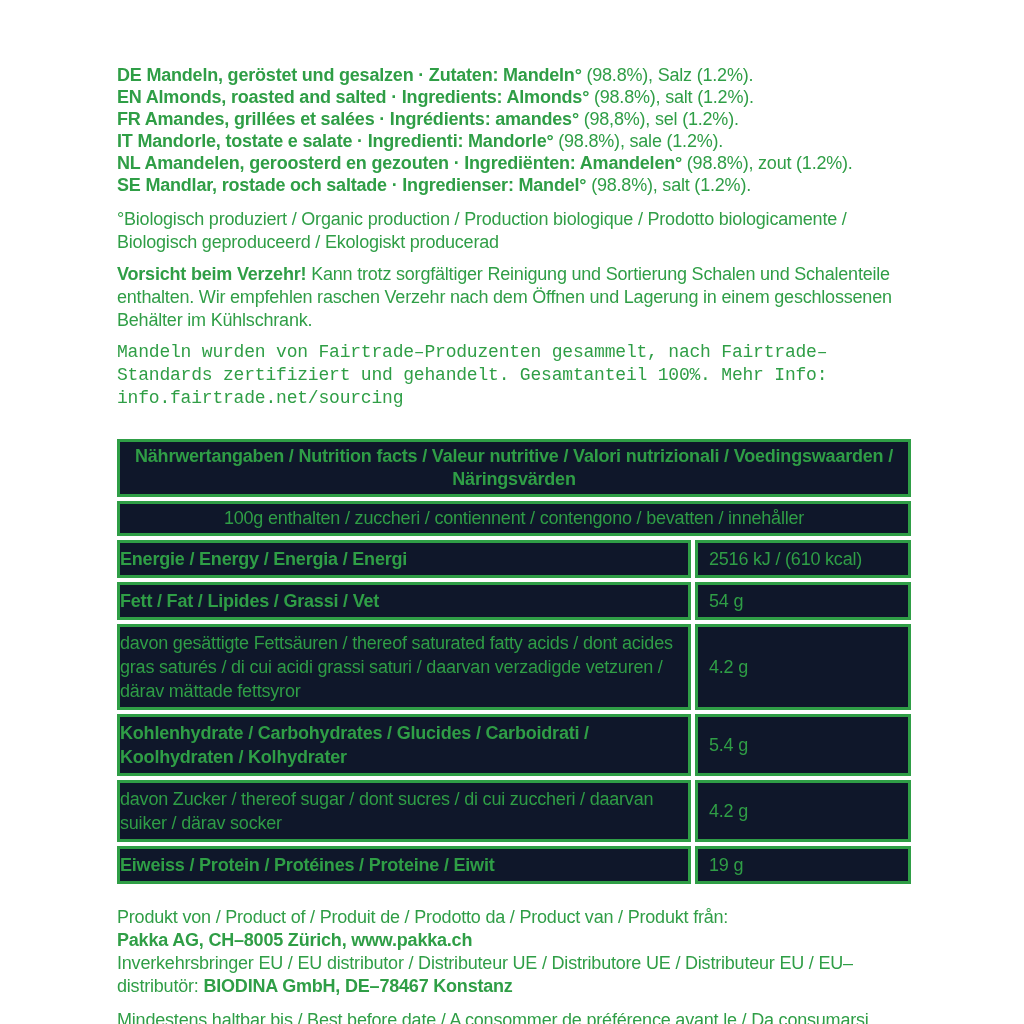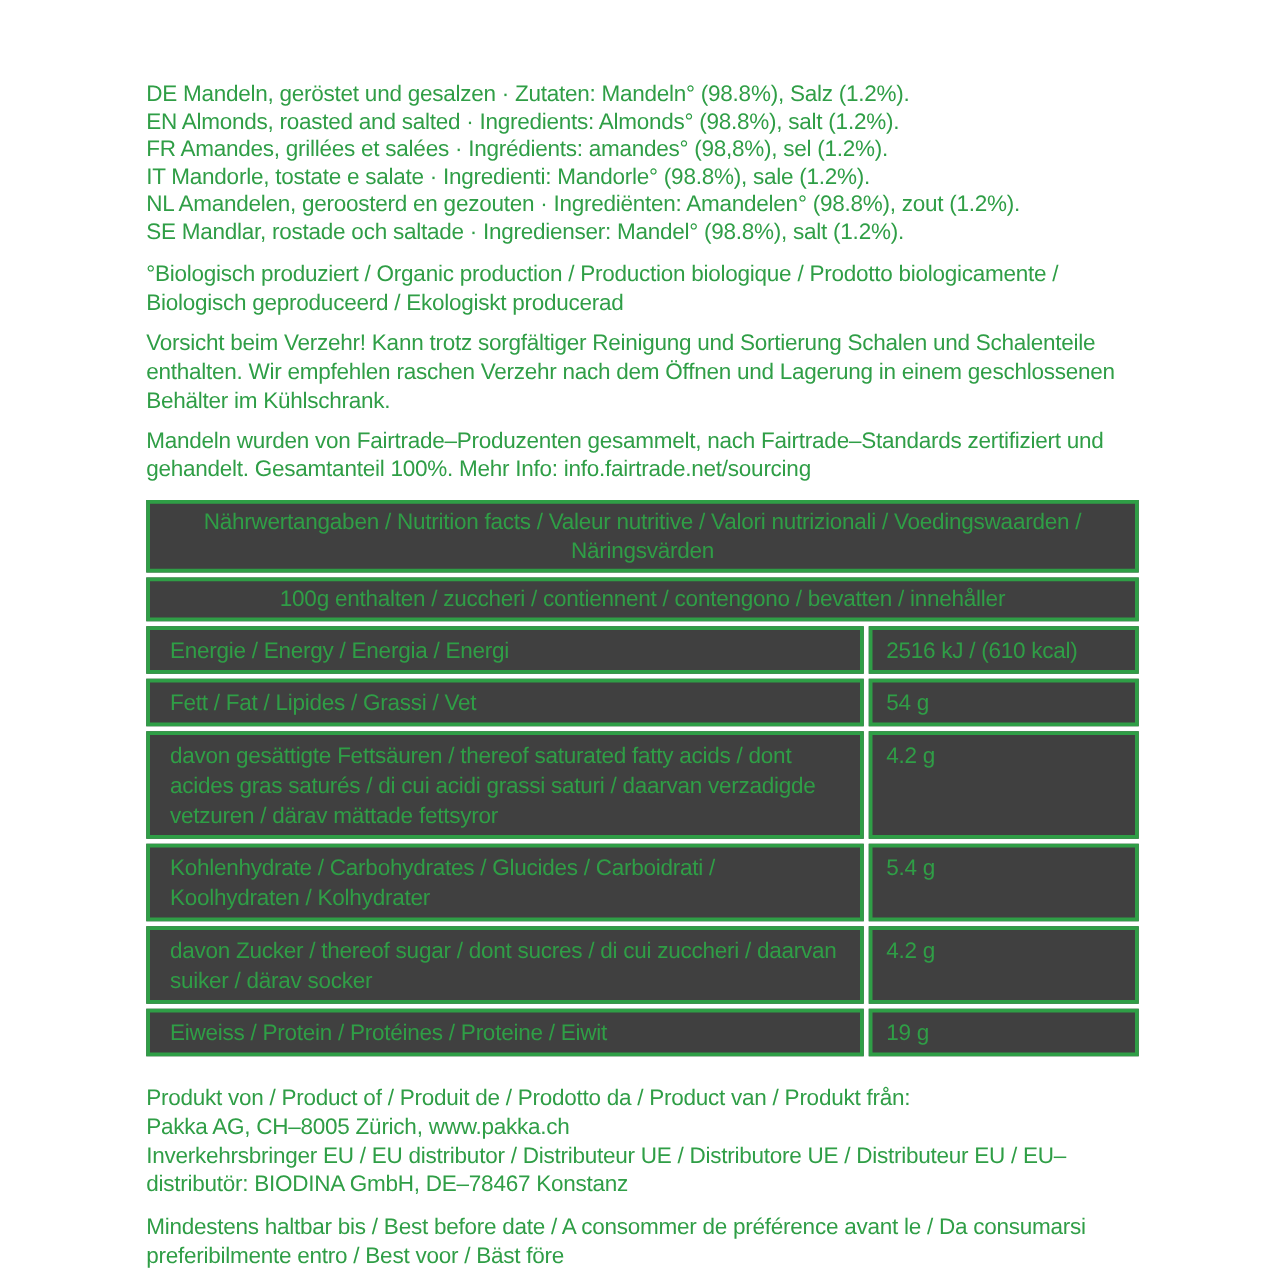--- a/index.html
+++ b/index.html
@@ -2,33 +2,33 @@
 <html><head>
 <meta charset="utf-8">
 <style>
   * { margin:0; padding:0; box-sizing:border-box; }
   html,body { width:1024px; height:1024px; background:#ffffff; }
   body { font-family:"Liberation Sans", sans-serif; color:#2f9e46; }
   .page {
     position:absolute; left:117px; top:64px; width:794px;
     font-size:18px; line-height:22px; letter-spacing:-0.2px;
   }
-  .b { font-weight:normal; }
+  .b { font-weight:bold; }
   .ingredients { margin-bottom:12px; }
   .ing-line { white-space:nowrap; line-height:22px; }
   .para { margin-bottom:9px; line-height:23px; }
-  .para.last-before-table { margin-bottom:13px; }
+  .para.last-before-table { margin-bottom:29px;font-family:Liberation Mono, monospace; }
 
   
   .ntable { display:flex; flex-direction:column; gap:4px; margin-bottom:12px; }
   .nrow  { display:flex; gap:4px; }
-  .nbox  { border:3px solid #2f9e46; background:#404040; }
+  .nbox  { border:3px solid #2f9e46; background:#0f172a; }
   .nfull { flex:1; text-align:center; padding:3px 10px; line-height:23px; }
-  .ncell-label { flex:1; padding:4px 16px; display:flex; align-items:flex-start; line-height:24px; }
-  .ncell-value { width:216px; padding:4px 11px; display:flex; align-items:flex-start; line-height:24px; }
+  .ncell-label { flex:1; padding:4px 0; display:flex; align-items:flex-start; line-height:24px; }
+  .ncell-value { width:216px; padding:4px 11px; display:flex; align-items:center; line-height:24px; }
 
   .producer { margin-bottom:11px; line-height:23px;margin-top:18px; }
   .bestbefore { line-height:23px; }
 </style>
 </head>
 <body>
 
 <div class="page">
 
   <div class="ingredients">

